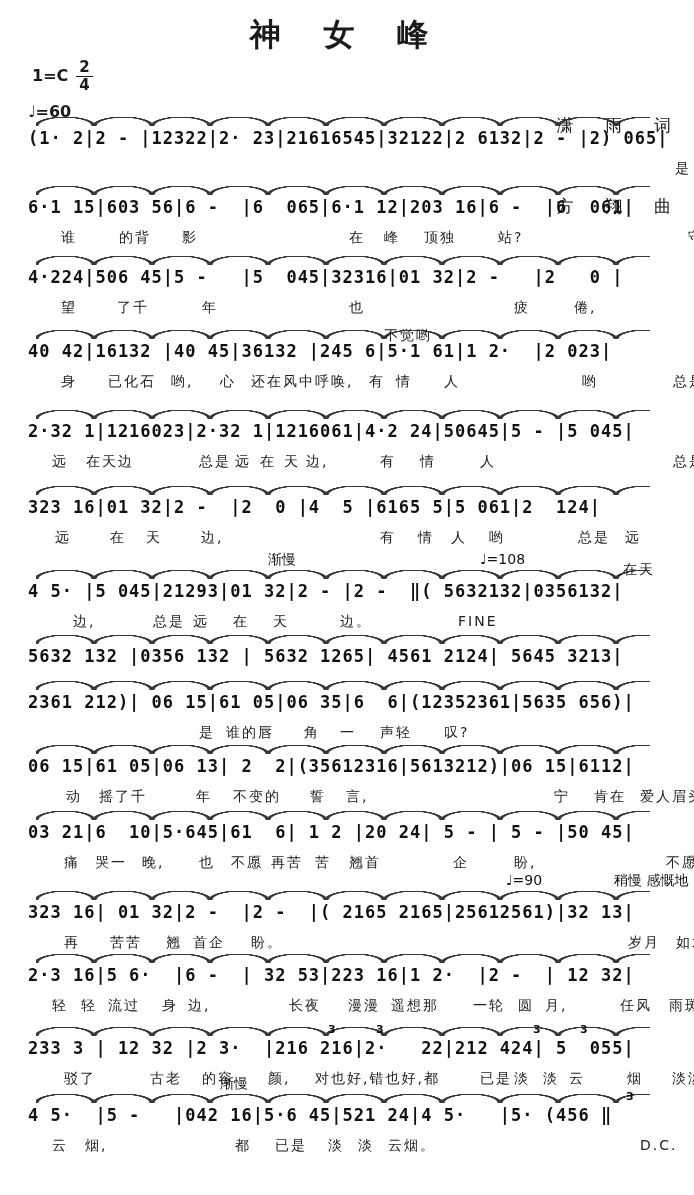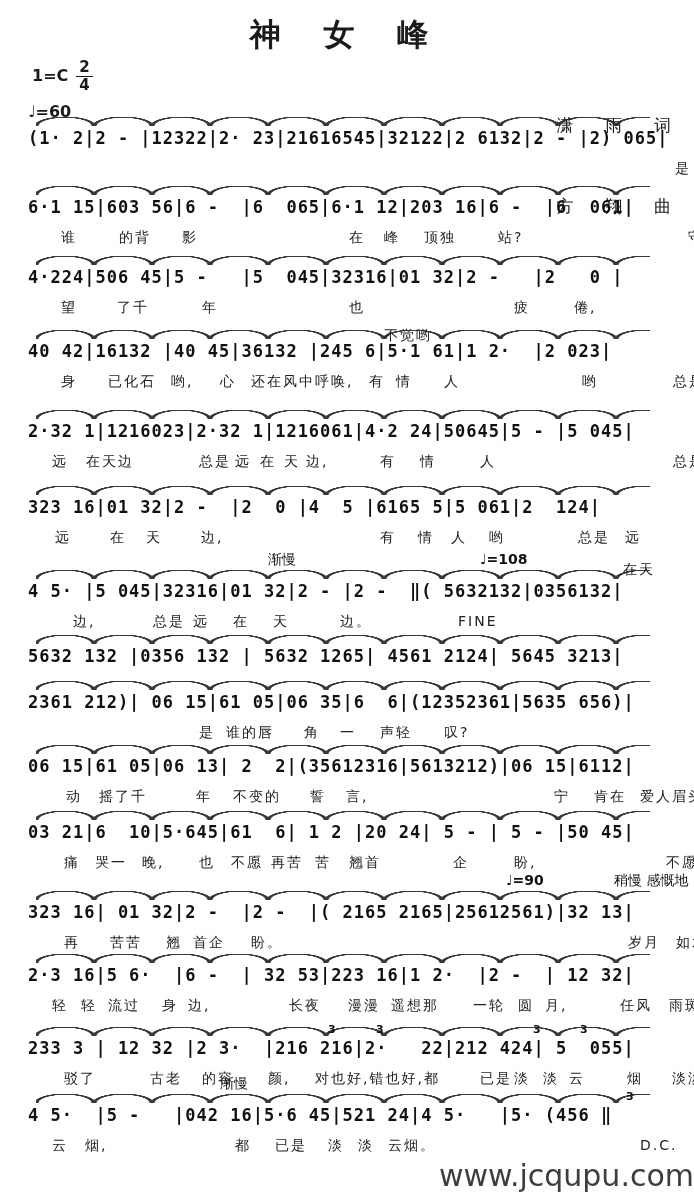--- a/index.html
+++ b/index.html
@@ -18,21 +18,21 @@
   .system{position:absolute;left:28px;right:4px;}
   .notes{position:relative;font-family:"DejaVu Sans Mono","Liberation Mono",monospace;
          font-weight:bold;font-size:17px;letter-spacing:1px;white-space:pre;color:#111;}
   .notes::before{content:"";position:absolute;left:8px;right:40px;top:-11px;height:9px;
          background-image:radial-gradient(ellipse at 50% 100%, rgba(0,0,0,0) 63%, #222 66%, #222 73%, rgba(0,0,0,0) 76%);
          background-size:58px 9px;background-repeat:repeat-x;opacity:.9;}
   .lyrics{position:absolute;left:0;top:32px;right:0;height:18px;}
   .lyric{position:absolute;top:0;font-size:14px;letter-spacing:2px;white-space:pre;color:#222;}
   .ann{position:absolute;font-size:13px;white-space:pre;color:#111;}
   .ann.expr{top:-30px;font-size:14px;}
-  .ann.tempo{top:-30px;font-weight:bold;font-size:14px;}
+  .ann.tempo{top:-30px;font-weight:normal;font-size:14px;}
   .ann.triplet{top:-15px;font-size:11px;font-weight:bold;}
   .watermark{position:absolute;right:0;bottom:2px;font-size:30px;color:#3e3e3e;
              letter-spacing:0;font-family:"DejaVu Sans",sans-serif;}
 </style>
 </head>
 <body>
 
 <div id="page">
   <div class="title">神 女 峰</div>
   <div class="credits">
@@ -115,21 +115,21 @@
           <span class="lyric" style="left: 352px;">有</span>
           <span class="lyric" style="left: 390px;">情</span>
           <span class="lyric" style="left: 423px;">人</span>
           <span class="lyric" style="left: 461px;">哟</span>
           <span class="lyric" style="left: 550px;">总是</span>
           <span class="lyric" style="left: 597px;">远</span>
           <span class="lyric" style="left: 595px; margin-top: 32px;">在天</span>
         </div>
       </div>
       <div class="system" style="top: 581px;">
-        <div class="notes">4 5· |5 045|32316|01 32|2 - |2 -  ‖( 5632132|0356132|</div>
+        <div class="notes">4 5· |5 045|21293|01 32|2 - |2 -  ‖( 5632132|0356132|</div>
         <span class="ann expr" style="left: 240px;">渐慢</span>
         <span class="ann tempo" style="left: 452px;">♩=108</span>
         <div class="lyrics">
           <span class="lyric" style="left: 45px;">边,</span>
           <span class="lyric" style="left: 125px;">总是</span>
           <span class="lyric" style="left: 165px;">远</span>
           <span class="lyric" style="left: 205px;">在</span>
           <span class="lyric" style="left: 245px;">天</span>
           <span class="lyric" style="left: 312px;">边。</span>
           <span class="lyric" style="left: 430px;">FINE</span>
@@ -241,14 +241,13 @@
           <span class="lyric" style="left: 207px;">都</span>
           <span class="lyric" style="left: 247px;">已是</span>
           <span class="lyric" style="left: 300px;">淡</span>
           <span class="lyric" style="left: 330px;">淡</span>
           <span class="lyric" style="left: 360px;">云烟。</span>
           <span class="lyric" style="left: 612px;">D.C.</span>
         </div>
       </div>
     </div>
 
-  <div class="watermark">www.jcqupu.com</div>
 </div>
 
 </body></html>

